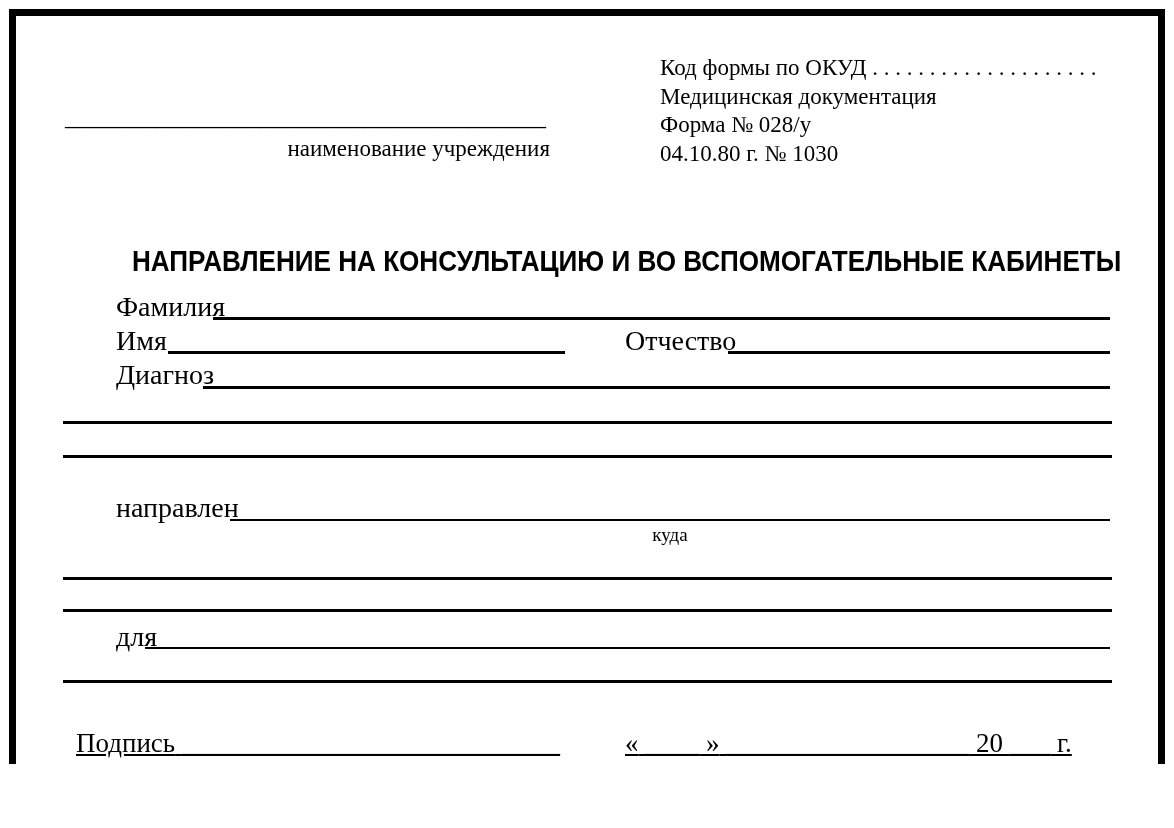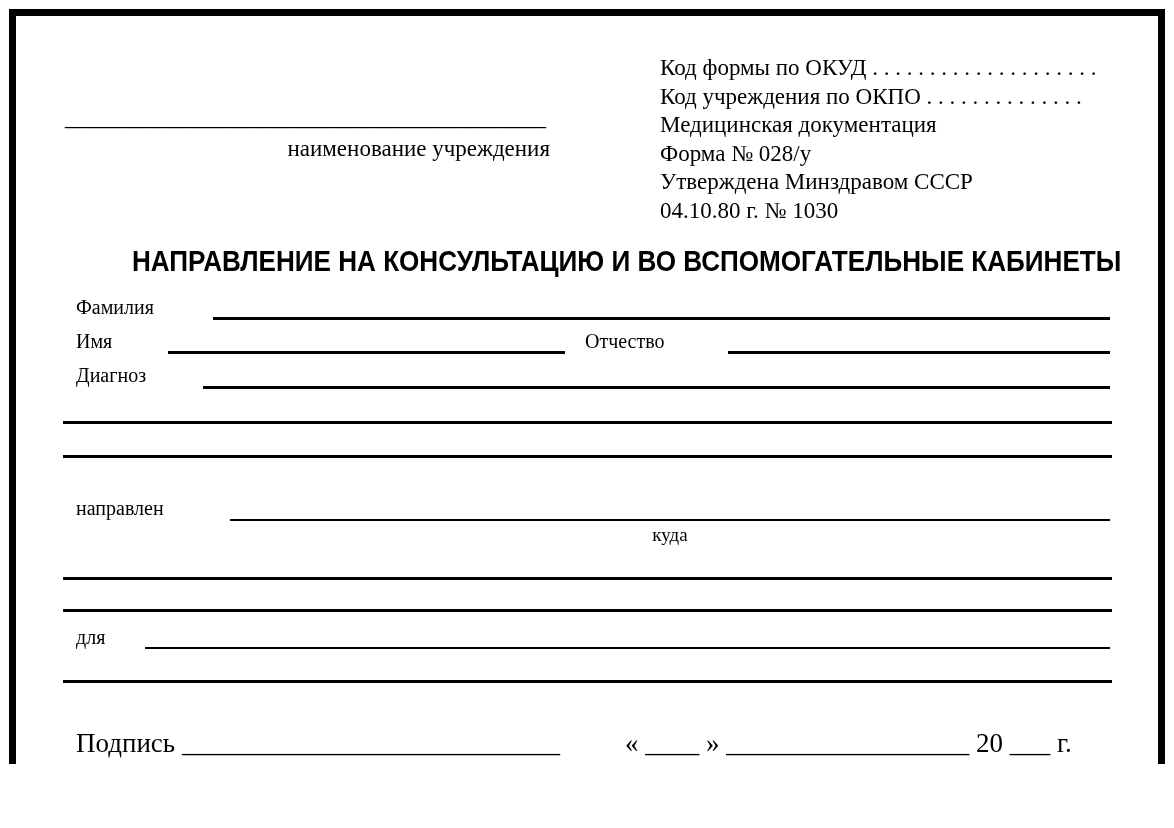--- a/index.html
+++ b/index.html
@@ -53,53 +53,53 @@
     font-family: "Liberation Sans", sans-serif;
     font-weight: bold;
     font-size: 30px;
     line-height: 34px;
     transform: scaleX(0.87);
     transform-origin: center;
     white-space: nowrap;
   }
   .lbl {
     position: absolute;
-    font-size: 20px;
+    font-size: 28px;
     line-height: 32px;
     white-space: nowrap;
+    margin-left: 40px;
   }
   .hint {
     position: absolute;
     font-size: 19px;
     text-align: center;
   }
   .fl { position: absolute; border-top: 3px solid #000000; height: 0; }
   .fl2 { position: absolute; border-top: 2px solid #000000; height: 0; }
   .footer-left, .footer-right {
     position: absolute;
     top: 727px;
     font-size: 27px;
     line-height: 32px;
     white-space: nowrap;
+    text-decoration: underline;
   }
   .footer-left { left: 76px; }
   .footer-right { left: 625px; }
 </style>
 </head>
 <body>
 
 <div class="page">
   <div class="frame"></div>
 
   <div class="codes">
     <div>Код формы по ОКУД . . . . . . . . . . . . . . . . . . . .</div>
-    <div>Код учреждения по ОКПО . . . . . . . . . . . . . .</div>
     <div>Медицинская документация</div>
     <div>Форма № 028/у</div>
-    <div>Утверждена Минздравом СССР</div>
     <div>04.10.80 г. № 1030</div>
   </div>
 
   <div class="inst-line">_____________________________________</div>
   <div class="inst-caption">наименование учреждения</div>
 
   <div class="title-wrap">
     <span class="title">НАПРАВЛЕНИЕ НА КОНСУЛЬТАЦИЮ И ВО ВСПОМОГАТЕЛЬНЫЕ КАБИНЕТЫ</span>
   </div>
 

